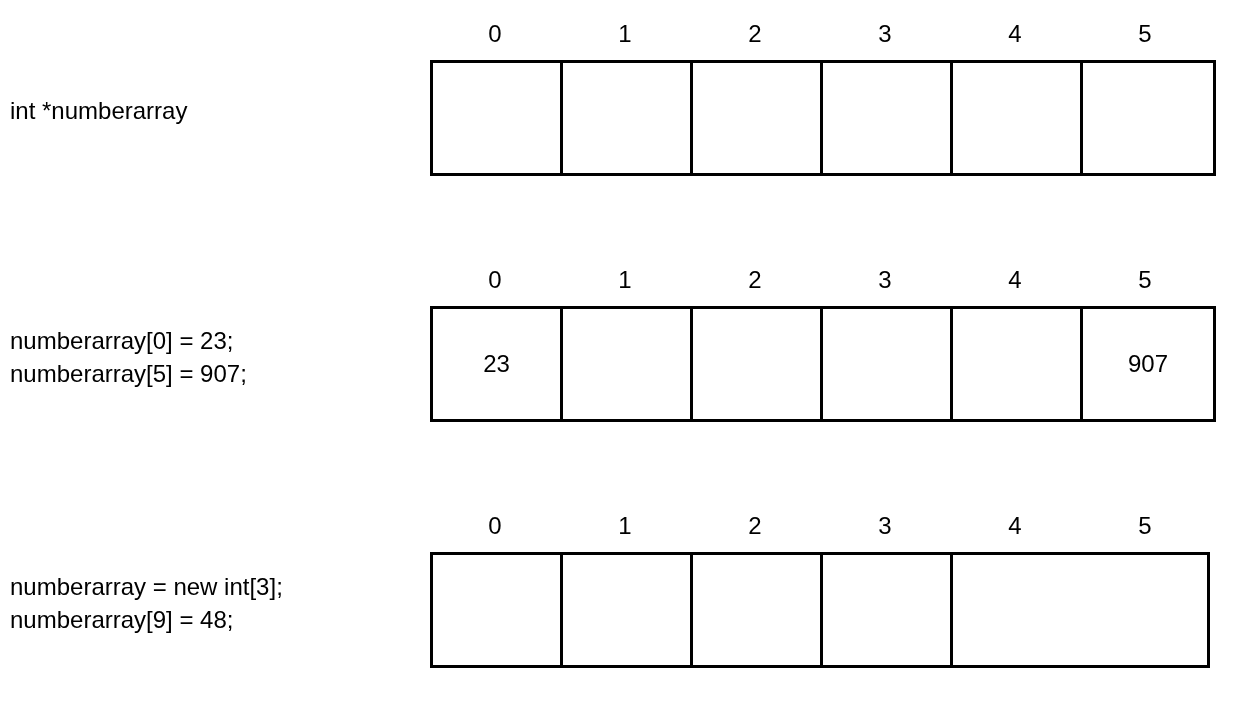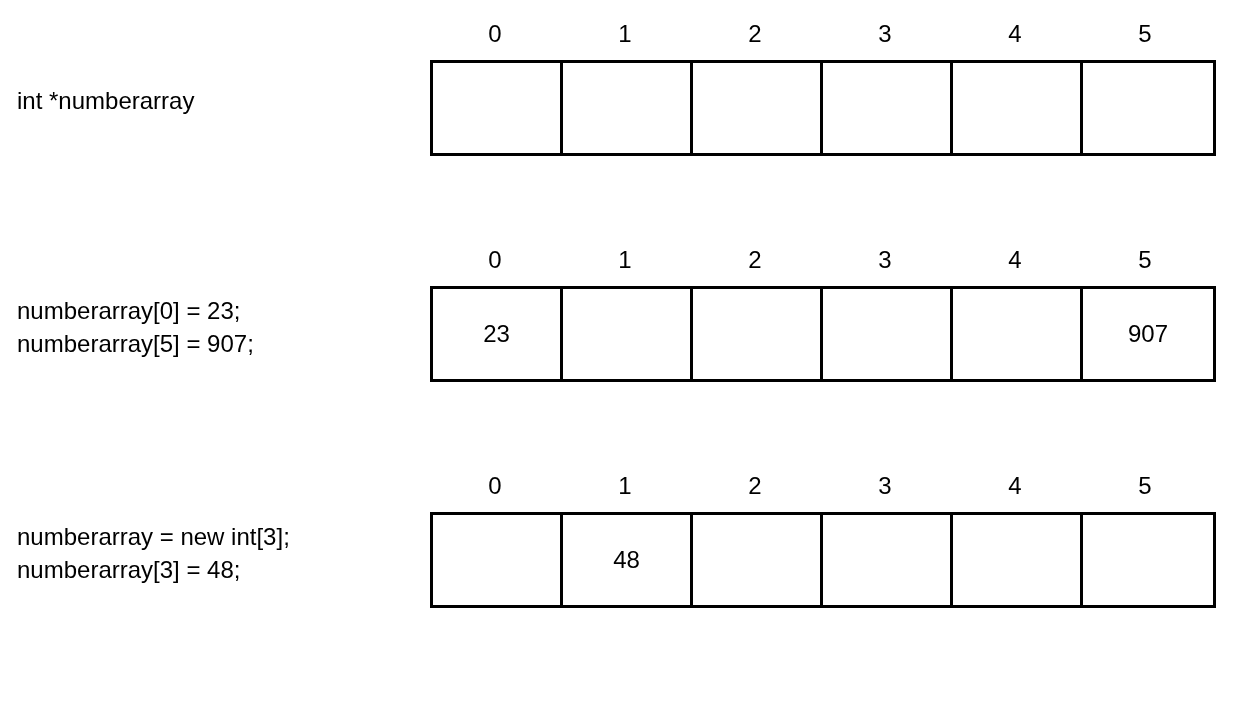--- a/index.html
+++ b/index.html
@@ -16,21 +16,21 @@
     .row {
       display: flex;
       align-items: flex-end;
       margin-bottom: 90px;
     }
     .row:last-child {
       margin-bottom: 0;
     }
     .code-block {
       width: 430px;
-      padding-left: 17px;
+      padding-left: 10px;
       display: flex;
       flex-direction: column;
       justify-content: center;
       align-self: center;
       line-height: 1.35;
       margin-top: 27px;
     }
     .array-wrapper {
       display: flex;
       flex-direction: column;
@@ -42,21 +42,21 @@
       width: 130px;
       text-align: center;
       padding-bottom: 12px;
     }
     .array-box {
       display: flex;
       border: 3px solid #000;
     }
     .cell {
       width: 130px;
-      height: 90px;
+      height: 110px;
       border-right: 3px solid #000;
       display: flex;
       align-items: center;
       justify-content: center;
     }
     .cell:last-child {
       border-right: none;
     }
   </style>
 </head>
@@ -107,33 +107,32 @@
       <div class="cell"></div>
       <div class="cell"></div>
       <div class="cell">907</div>
     </div>
   </div>
 </div>
 
 <div class="row">
   <div class="code-block">
     <div>numberarray = new int[3];</div>
-    <div>numberarray[3] = 48;</div>
+    <div>numberarray[9] = 48;</div>
   </div>
   <div class="array-wrapper">
     <div class="indices">
       <div class="index-cell">0</div>
       <div class="index-cell">1</div>
       <div class="index-cell">2</div>
       <div class="index-cell">3</div>
       <div class="index-cell">4</div>
       <div class="index-cell">5</div>
     </div>
     <div class="array-box">
       <div class="cell"></div>
-      <div class="cell">48</div>
       <div class="cell"></div>
       <div class="cell"></div>
       <div class="cell"></div>
       <div class="cell"></div>
     </div>
   </div>
 </div>
 
 </body></html>

